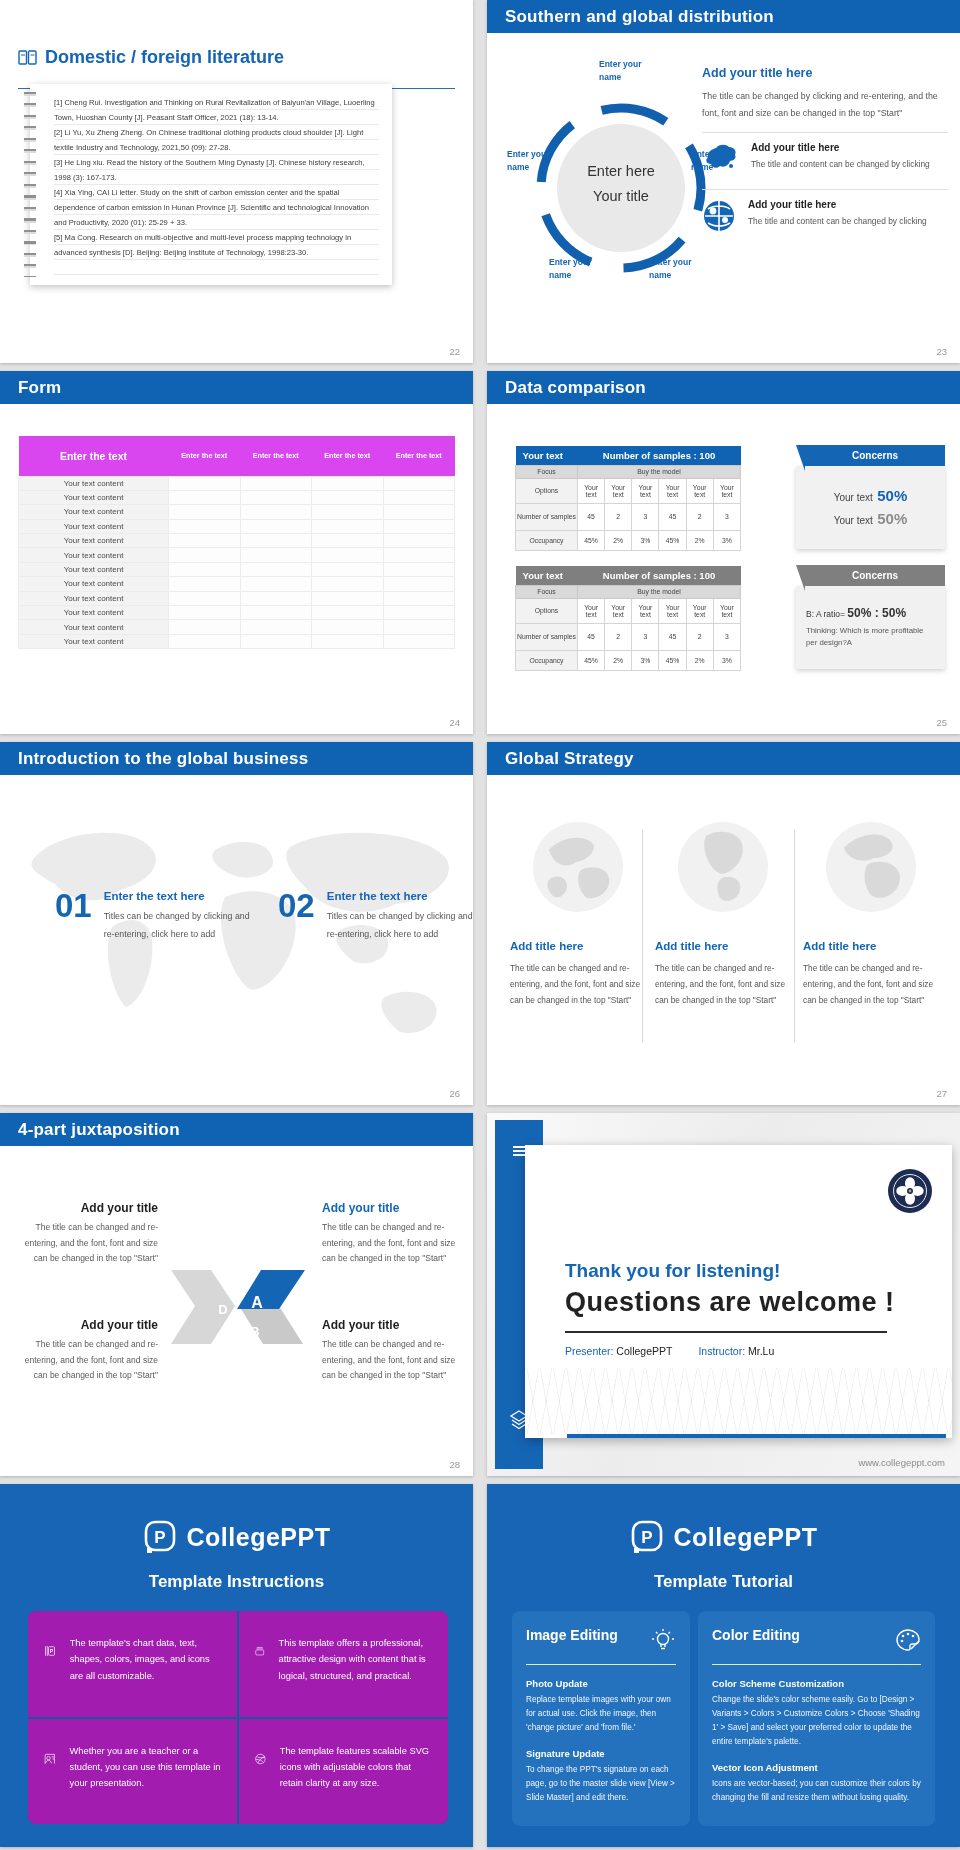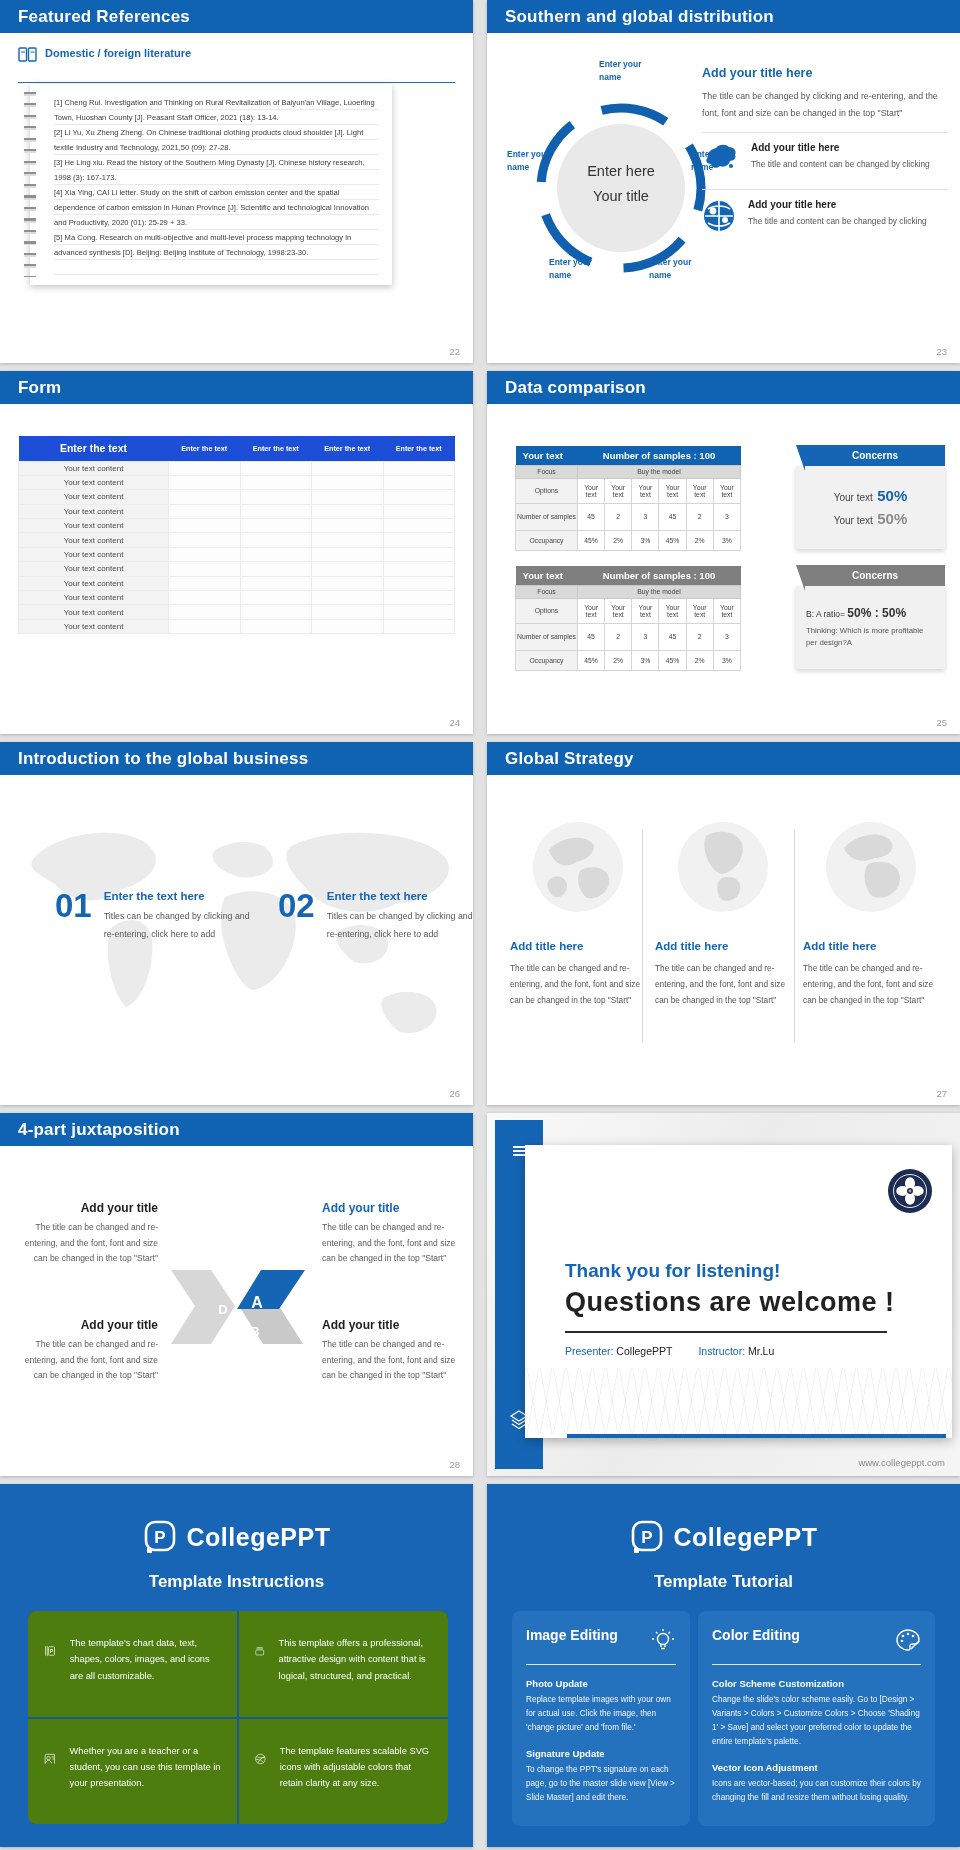--- a/index.html
+++ b/index.html
@@ -2,37 +2,37 @@
 <html><head>
 <meta charset="utf-8">
 <style>
 *{margin:0;padding:0;box-sizing:border-box}
 html,body{width:960px;background:#e2e2e2;font-family:"Liberation Sans",sans-serif}
 .page{display:grid;grid-template-columns:473px 473px;grid-template-rows:repeat(5,363px);gap:8px 14px;width:960px;height:1850px;padding-bottom:7px}
 .slide{position:relative;background:#fff;overflow:hidden;box-shadow:0 1px 3px rgba(0,0,0,.22)}
 .bar{position:absolute;top:0;left:0;right:0;height:33px;background:#0f63b2;color:#fff;font-weight:bold;font-size:17px;display:flex;align-items:center;padding-left:18px;letter-spacing:.2px}
 .pagenum{position:absolute;right:13px;bottom:6px;font-size:9.5px;color:#9a9a9a}
 
-.sechead{position:absolute;left:18px;top:47px;right:18px;display:flex;align-items:flex-start;gap:8px;color:#1565b5;font-weight:bold;font-size:11px;border-bottom:1.5px solid #2a6db5;padding-bottom:20px}
+.sechead{position:absolute;left:18px;top:47px;right:18px;display:flex;align-items:center;gap:8px;color:#1565b5;font-weight:bold;font-size:18px;border-bottom:1.5px solid #2a6db5;padding-bottom:20px}
 .refpanel{position:absolute;left:30px;top:84px;width:362px;height:201px;background:#fff;box-shadow:0 2px 7px rgba(0,0,0,.25)}
 .spiral{position:absolute;left:-6px;top:8px;bottom:8px;width:12px;background:repeating-linear-gradient(to bottom,#8f8f8f 0 2px,#dcdcdc 2px 4px,transparent 4px 11.5px)}
 .refs{position:absolute;left:24px;top:11px;right:13px;bottom:8px;font-size:7.6px;color:#3c3c3c;line-height:15px;background:repeating-linear-gradient(to bottom,transparent 0 14px,#e9e9e9 14px 15px)}
 
 .diagram{position:absolute;left:12px;top:56px;width:240px;height:252px}
 .dlabel{position:absolute;width:44px;text-align:left;color:#1565b5;font-weight:bold;font-size:8.5px;line-height:1.55}
 .dcenter{position:absolute;left:52px;top:103px;width:140px;text-align:center;font-size:14.5px;color:#333;line-height:1.75}
 .dright{position:absolute;left:215px;top:66px;width:246px}
 .dright h3{color:#1565b5;font-size:12.5px;margin-bottom:8px}
 .dright>p{font-size:8.8px;color:#555;line-height:1.95}
 .ditem{display:flex;gap:12px;padding:9px 0 7px;border-top:1px solid #e1e1e1;margin-top:10px;align-items:flex-start}
 .ditem .dtxt h4{font-size:10px;color:#222;margin-bottom:4px}
 .ditem .dtxt p{font-size:8.4px;color:#555;line-height:1.7}
 
 .formtable{position:absolute;left:18px;top:65px;width:437px;border-collapse:collapse;table-layout:fixed}
-.formtable th{background:#1d4ed8;color:#fff;height:25px;font-size:7.2px;font-weight:bold}
+.formtable th{background:#d946ef;color:#fff;height:40px;font-size:7.2px;font-weight:bold}
 .formtable th.big{font-size:10.5px}
 .formtable td{height:14.4px;border:1px solid #ececec;background:#fdfdfd}
 .formtable td.lab{background:#f3f3f3;color:#4a4a4a;font-size:8px;text-align:center}
 
 .ctable{position:absolute;left:28px;width:226px;border-collapse:collapse;table-layout:fixed;font-size:6.8px;color:#444}
 .ctable td,.ctable th{border:1px solid #d5d5d5;text-align:center;padding:1px}
 .ctable tr.h th{border:none;color:#fff;font-size:9.5px;height:19px}
 .ctable tr.h th.nm{text-align:left;padding-left:7px}
 .ctable.t1 tr.h th{background:#0f63b2}
 .ctable.t2 tr.h th{background:#7f7f7f}
@@ -89,38 +89,35 @@
 .tylogo{position:absolute;right:18px;top:22px}
 .mesh{position:absolute;left:0;right:0;bottom:4px;height:66px;background:repeating-linear-gradient(80deg,rgba(0,0,0,.05) 0 1px,transparent 1px 13px),repeating-linear-gradient(100deg,rgba(0,0,0,.05) 0 1px,transparent 1px 13px)}
 .cardbar{position:absolute;left:42px;right:6px;bottom:0;height:4px;background:#1565b5}
 .tyweb{position:absolute;right:15px;bottom:8px;font-size:9.5px;color:#8a8a8a}
 
 .dark{background:#1765b4}
 .brand{position:absolute;top:36px;left:0;right:0;display:flex;justify-content:center;align-items:center;gap:10px;color:#fff}
 .brandname{font-size:25px;font-weight:bold;letter-spacing:.5px}
 .darktitle{position:absolute;top:88px;left:0;width:100%;text-align:center;color:#fff;font-size:17px;font-weight:bold}
 .cardgrid{position:absolute;left:28px;top:127px;width:420px;height:213px;display:grid;grid-template-columns:1fr 1fr;grid-template-rows:1fr 1fr;gap:2px;background:rgba(0,0,0,.12);border-radius:8px;overflow:hidden}
-.icard{background:#4d7c0f;display:flex;gap:13px;padding:24px 15px 10px;align-items:flex-start}
+.icard{background:#a21caf;display:flex;gap:13px;padding:24px 15px 10px;align-items:flex-start}
 .icard p{color:#fff;font-size:9.3px;line-height:1.75}
 .tutpanel{position:absolute;top:127px;height:215px;background:#2471bd;border-radius:8px;padding:16px 14px}
 .tp1{left:25px;width:178px}
 .tp2{left:211px;width:237px}
 .tuthead{display:flex;justify-content:space-between;align-items:flex-start;color:#fff;font-size:14px;font-weight:bold;border-bottom:1px solid rgba(255,255,255,.85);padding-bottom:11px}
 .tutpanel h5{color:#fff;font-size:9.5px;margin:13px 0 4px}
 .tutpanel p{color:rgba(255,255,255,.95);font-size:8.2px;line-height:1.7}
 </style>
 </head>
 <body>
 
 <div class="page">
 
   <section class="slide">
-    <header class="bar">
-        <span>Featured References</span>
-      </header>
     <div class="sechead">
       <svg width="19" height="15" viewBox="0 0 19 15">
           <rect x="1" y="1" width="7.5" height="13" rx="1" fill="none" stroke="#1565b5" stroke-width="1.4"></rect>
           <rect x="10.5" y="1" width="7.5" height="13" rx="1" fill="none" stroke="#1565b5" stroke-width="1.4"></rect>
           <line x1="3" y1="5" x2="7" y2="5" stroke="#1565b5"></line>
           <line x1="12.5" y1="5" x2="16.5" y2="5" stroke="#1565b5"></line>
         </svg>
       <span>Domestic / foreign literature</span>
     </div>
     <div class="refpanel">

